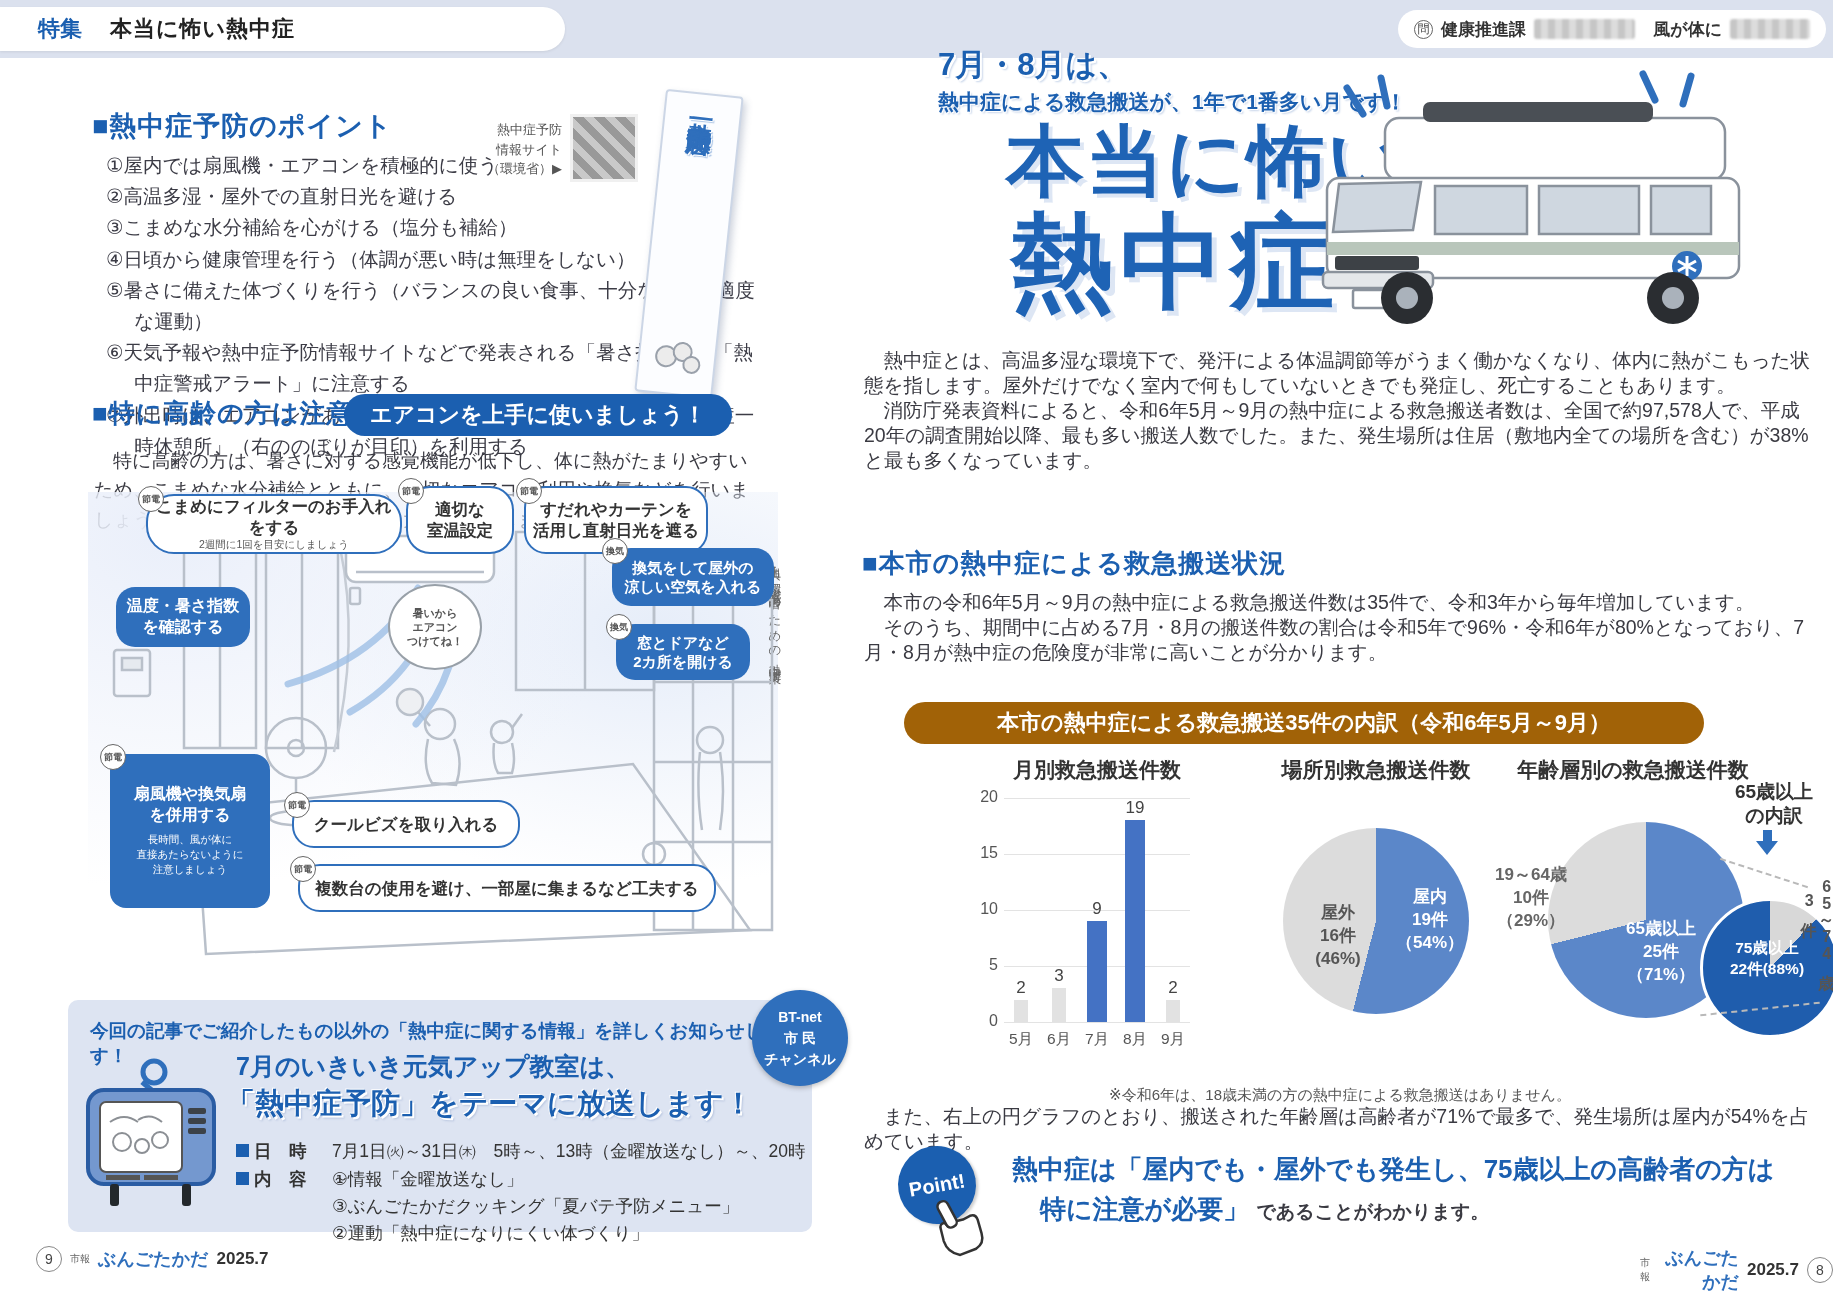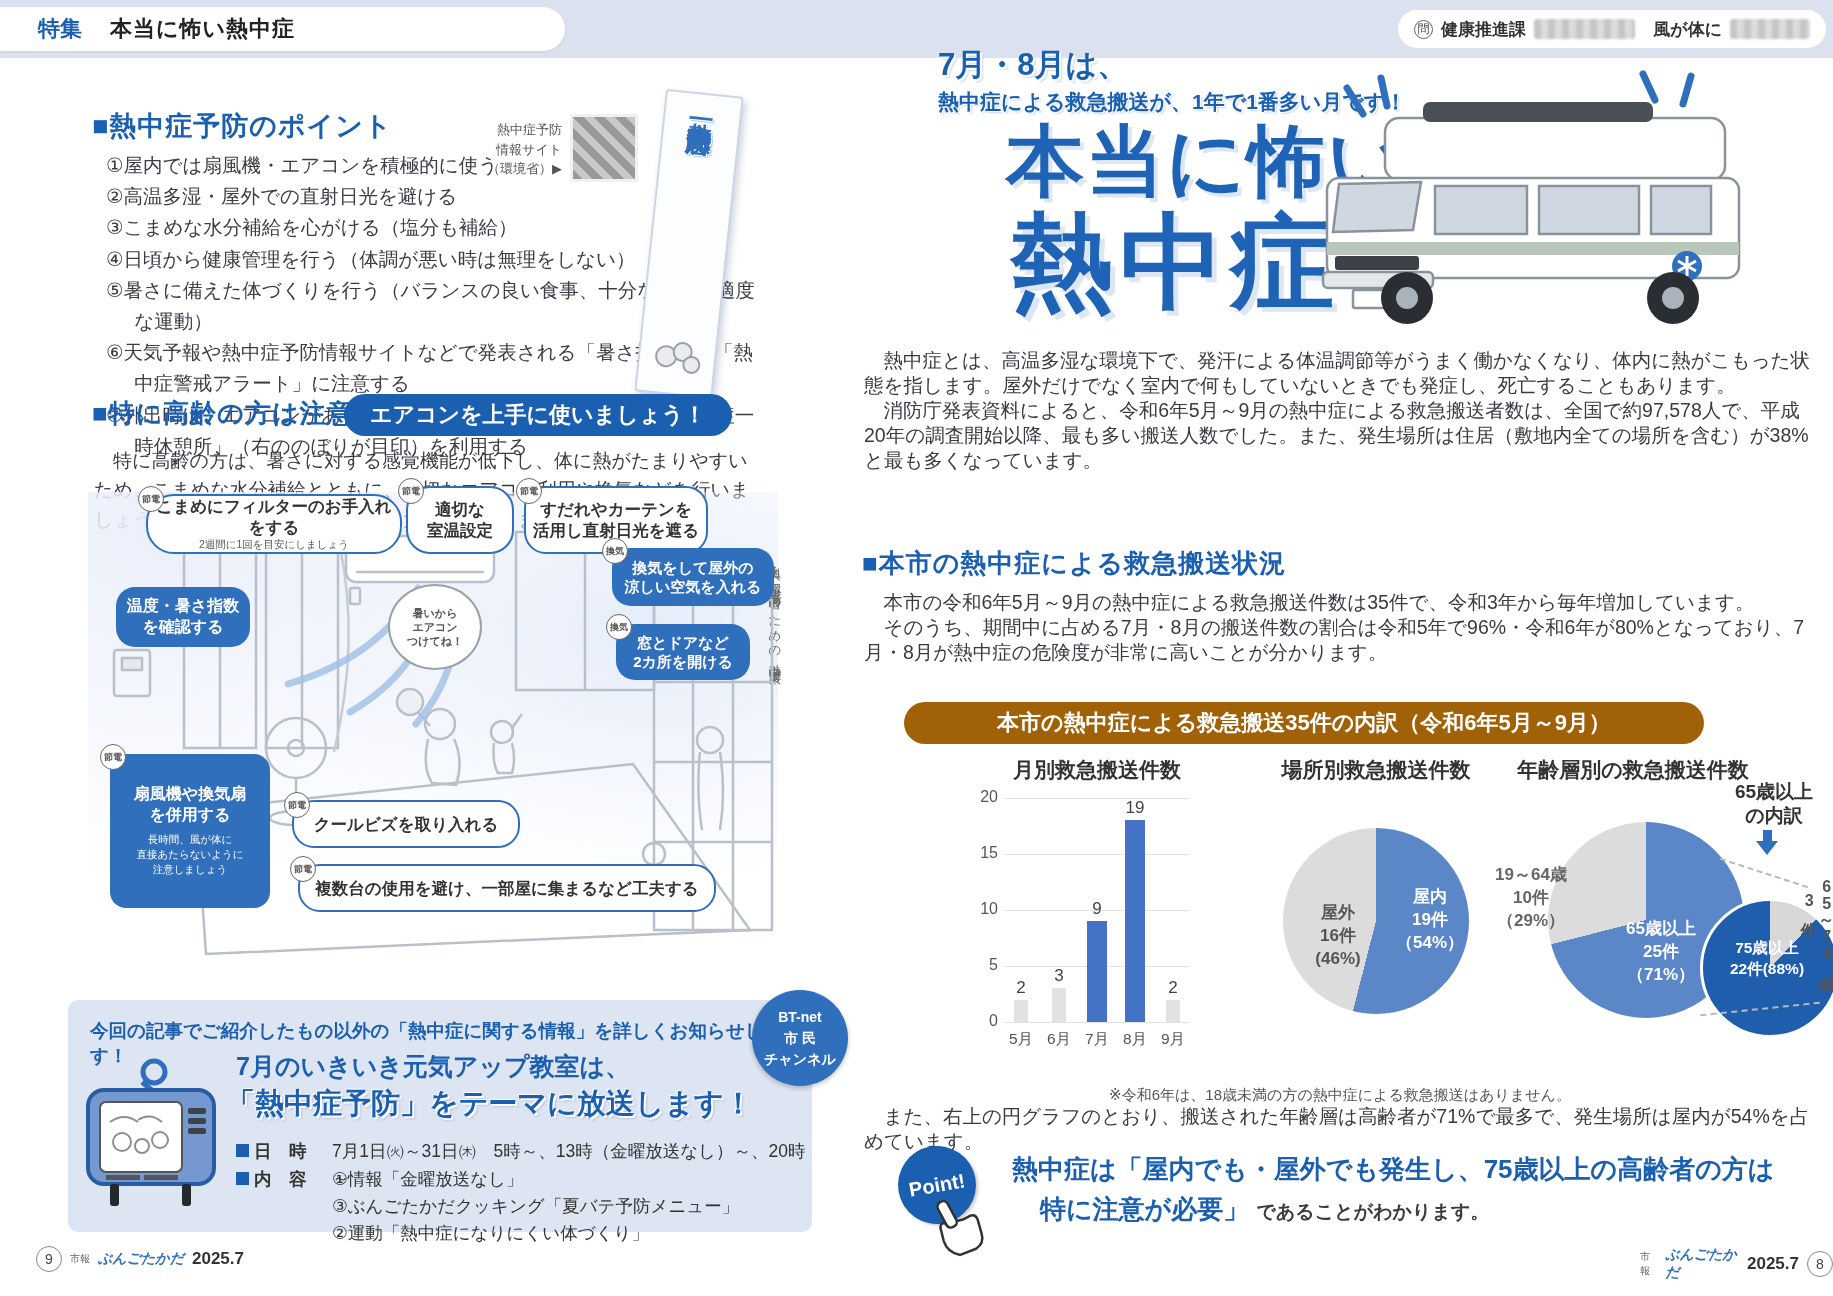--- a/index.html
+++ b/index.html
@@ -67,21 +67,21 @@
   .tv-row{position:absolute;left:168px;display:flex;font-size:17.5px;color:#333;line-height:1.55;}
   .tv-row .row-label{font-weight:bold;width:96px;flex:none;}
   .tv-row .row-label::before{content:"";display:inline-block;width:13px;height:13px;background:#1b5fb0;margin-right:5px;}
   .channel-circle{position:absolute;left:684px;top:-10px;width:96px;height:96px;border-radius:50%;background:#2f6fbc;
       color:#fff;font-weight:bold;display:flex;align-items:center;justify-content:center;text-align:center;
       font-size:14px;line-height:1.5;box-shadow:0 2px 5px rgba(0,0,0,.25);}
   .footer{position:absolute;display:flex;align-items:center;gap:8px;font-size:16px;}
   .pg-circle{width:24px;height:24px;border:1.5px solid #888;border-radius:50%;display:flex;align-items:center;
       justify-content:center;font-size:14px;color:#444;background:#fff;flex:none;}
   .pub{font-size:10px;color:#666;}
-  .pub-name{color:#2f6fbc;font-weight:bold;font-size:14px;font-style:italic;}
+  .pub-name{color:#2f6fbc;font-weight:bold;font-size:18px;text-align:right;}
   .pub-date{font-weight:bold;color:#333;font-size:17px;}
   
   .lead1{position:absolute;left:938px;top:44px;font-size:31px;font-weight:bold;color:#1b5fb0;
       text-shadow:2px 2px 0 #fff,3px 3px 2px #c9d6ea;}
   .lead2{position:absolute;left:938px;top:88px;font-size:21px;font-weight:bold;color:#1b5fb0;
       text-shadow:1px 1px 0 #fff,2px 2px 2px #c9d6ea;}
   .big1{position:absolute;left:1006px;top:110px;font-size:78px;font-weight:bold;color:#1e63b5;
       letter-spacing:2px;text-shadow:4px 4px 0 #dde6f4;}
   .big2{position:absolute;left:1010px;top:194px;font-size:104px;font-weight:bold;color:#1e63b5;
       letter-spacing:6px;text-shadow:5px 5px 0 #dde6f4;}

